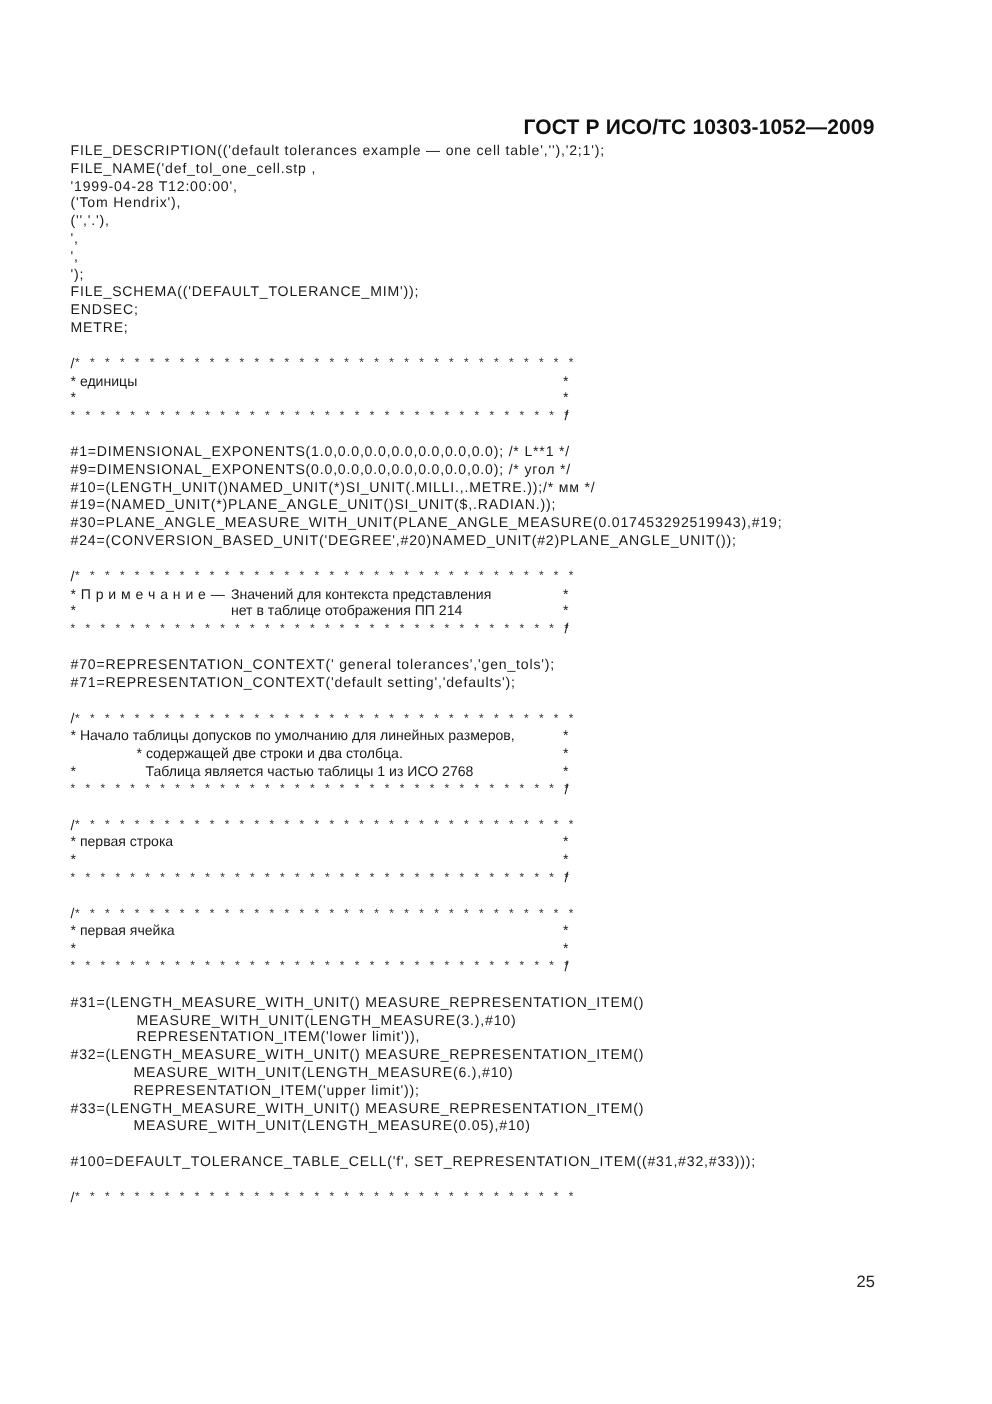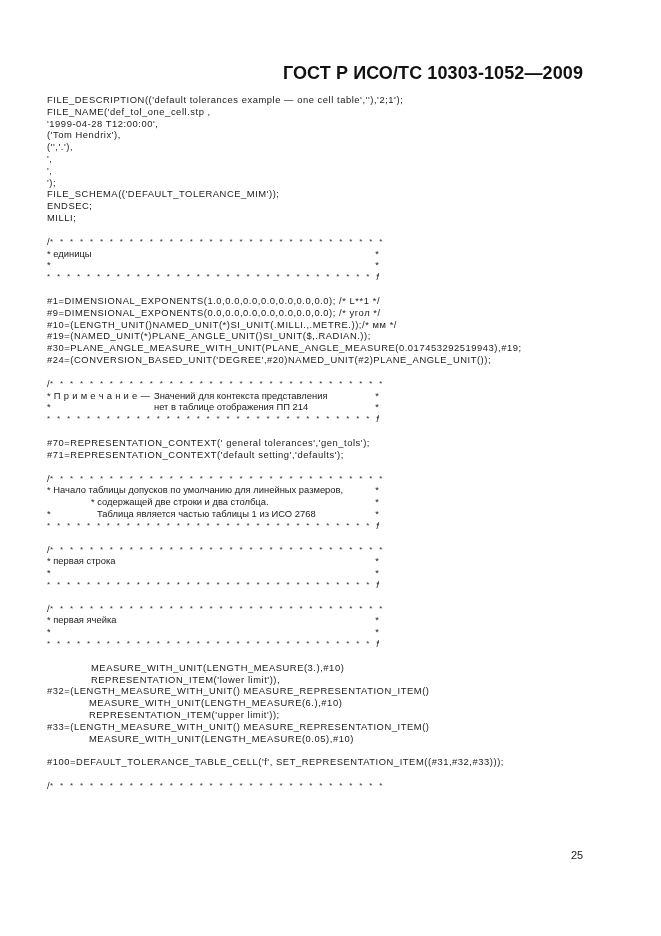--- a/index.html
+++ b/index.html
@@ -10,25 +10,25 @@
     body {
       width: 661px;
       height: 936px;
       position: relative;
       overflow: hidden;
       font-family: "Liberation Sans", sans-serif;
       color: #1a1a1a;
     }
     .header {
       position: absolute;
-      top: 63px;
+      top: 76px;
       right: 78px;
       font-family: "Liberation Sans", sans-serif;
       font-weight: bold;
-      font-size: 18px;
+      font-size: 14px;
       letter-spacing: 0.1px;
       color: #111;
     }
     .content {
       position: absolute;
       left: 47px;
       top: 94px;
       width: 560px;
       font-size: 9.4px;
       line-height: 11.8px;
@@ -89,21 +89,21 @@
     <div class="line wide">FILE_DESCRIPTION(('default tolerances example — one cell table',''),'2;1');</div>
     <div class="line wide">FILE_NAME('def_tol_one_cell.stp ,</div>
     <div class="line wide">'1999-04-28 T12:00:00',</div>
     <div class="line wide">('Tom Hendrix'),</div>
     <div class="line wide">('','.'),</div>
     <div class="line wide">',</div>
     <div class="line wide">',</div>
     <div class="line wide">');</div>
     <div class="line wide">FILE_SCHEMA(('DEFAULT_TOLERANCE_MIM'));</div>
     <div class="line wide">ENDSEC;</div>
-    <div class="line wide">MILLI;</div>
+    <div class="line wide">METRE;</div>
   </div>
 
   <div class="gap"></div>
 
   <div class="box">
     <div class="row"><span class="txt" style="left:0">/</span><div class="stars" style="padding-left:3px">* * * * * * * * * * * * * * * * * * * * * * * * * * * * * * * * * * * * * * * * * * * * * * * * * * * * * * * * * *</div></div>
     <div class="row"><span class="txt" style="left:0">* единицы</span><span class="end-star">*</span></div>
     <div class="row"><span class="txt" style="left:0">*</span><span class="end-star">*</span></div>
     <div class="row"><div class="stars">* * * * * * * * * * * * * * * * * * * * * * * * * * * * * * * * * * * * * * * * * * * * * * * * * * * * * * * * * *</div><span class="end-star">/</span></div>
   </div>
@@ -159,20 +159,21 @@
   <div class="box">
     <div class="row"><span class="txt" style="left:0">/</span><div class="stars" style="padding-left:3px">* * * * * * * * * * * * * * * * * * * * * * * * * * * * * * * * * * * * * * * * * * * * * * * * * * * * * * * * * *</div></div>
     <div class="row"><span class="txt" style="left:0">* первая ячейка</span><span class="end-star">*</span></div>
     <div class="row"><span class="txt" style="left:0">*</span><span class="end-star">*</span></div>
     <div class="row"><div class="stars">* * * * * * * * * * * * * * * * * * * * * * * * * * * * * * * * * * * * * * * * * * * * * * * * * * * * * * * * * *</div><span class="end-star">/</span></div>
   </div>
 
   <div class="gap"></div>
 
   <div>
+    <div class="line wide">#31=(LENGTH_MEASURE_WITH_UNIT() MEASURE_REPRESENTATION_ITEM()</div>
     <div class="line wide" style="padding-left:44px">MEASURE_WITH_UNIT(LENGTH_MEASURE(3.),#10)</div>
     <div class="line wide" style="padding-left:44px">REPRESENTATION_ITEM('lower limit')),</div>
     <div class="line wide">#32=(LENGTH_MEASURE_WITH_UNIT() MEASURE_REPRESENTATION_ITEM()</div>
     <div class="line wide" style="padding-left:42px">MEASURE_WITH_UNIT(LENGTH_MEASURE(6.),#10)</div>
     <div class="line wide" style="padding-left:42px">REPRESENTATION_ITEM('upper limit'));</div>
     <div class="line wide">#33=(LENGTH_MEASURE_WITH_UNIT() MEASURE_REPRESENTATION_ITEM()</div>
     <div class="line wide" style="padding-left:42px">MEASURE_WITH_UNIT(LENGTH_MEASURE(0.05),#10)</div>
   </div>
 
   <div class="gap"></div>

